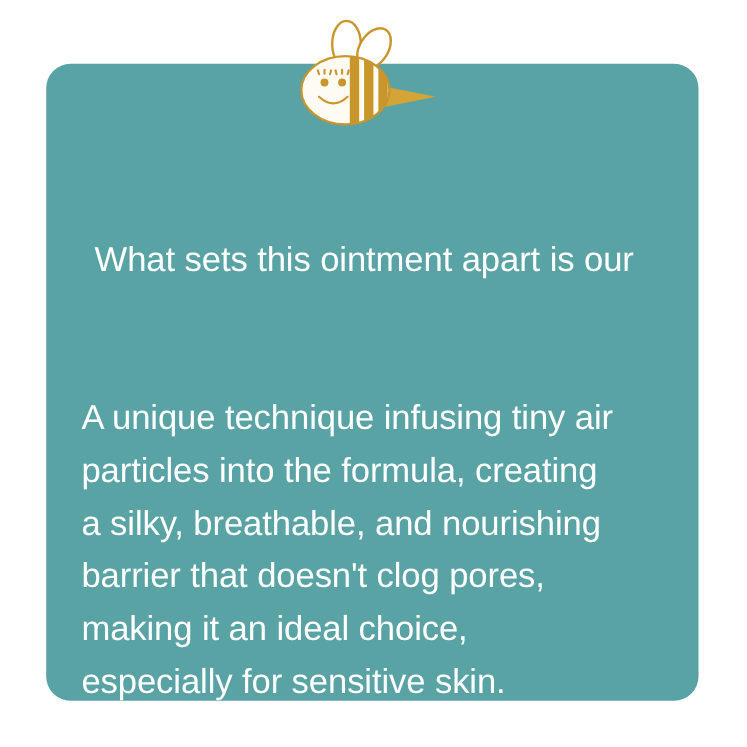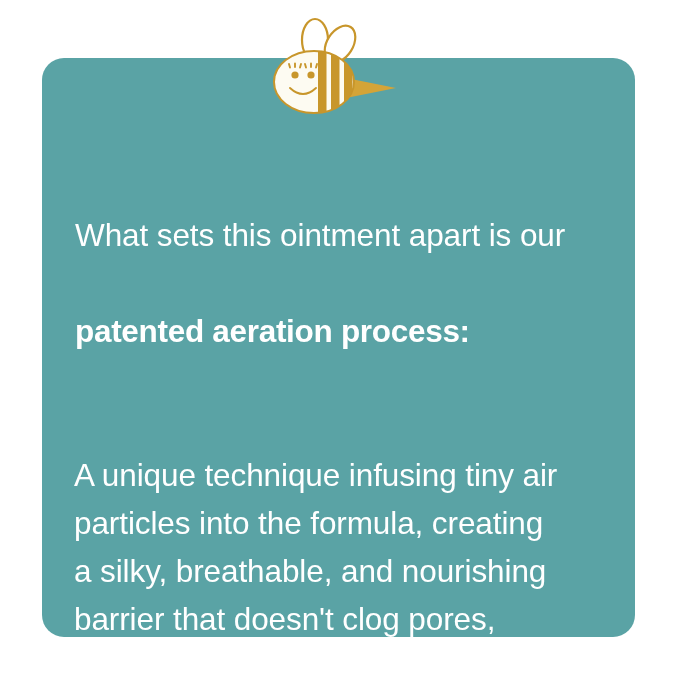--- a/index.html
+++ b/index.html
@@ -40,21 +40,21 @@
   }
   .para {
     color: #ffffff;
     font-size: 31.5px;
     line-height: 48px;
     letter-spacing: -0.1px;
     white-space: pre-line;
     font-weight: 300;
   }
   #headline-para {
-    margin: 0 0 0 1px;
+    margin: 0 0 0 12px;
   }
   #headline-line1 {
     display: block;
     font-weight: 300;
   }
   #headline-line2 {
     display: block;
     font-weight: 700;
     letter-spacing: -0.3px;
   }
@@ -109,21 +109,20 @@
       <line x1="44" y1="57.5" x2="43" y2="54"></line>
       <line x1="49" y1="57" x2="49" y2="53.5"></line>
       <line x1="54" y1="57.5" x2="55" y2="54"></line>
       <path d="M28 78 Q41 90 54 78"></path>
     </g>
   </svg>
 
   <div id="text-block">
     <p id="headline-para" class="para">
       <span id="headline-line1">What sets this ointment apart is our</span>
-      <span id="headline-line2">patented aeration process:</span>
     </p>
     <p id="body-para" class="para">A unique technique infusing tiny air
 particles into the formula, creating
 a silky, breathable, and nourishing
 barrier that doesn't clog pores,
 making it an ideal choice,
 especially for sensitive skin.</p>
   </div>
 
 </div>

